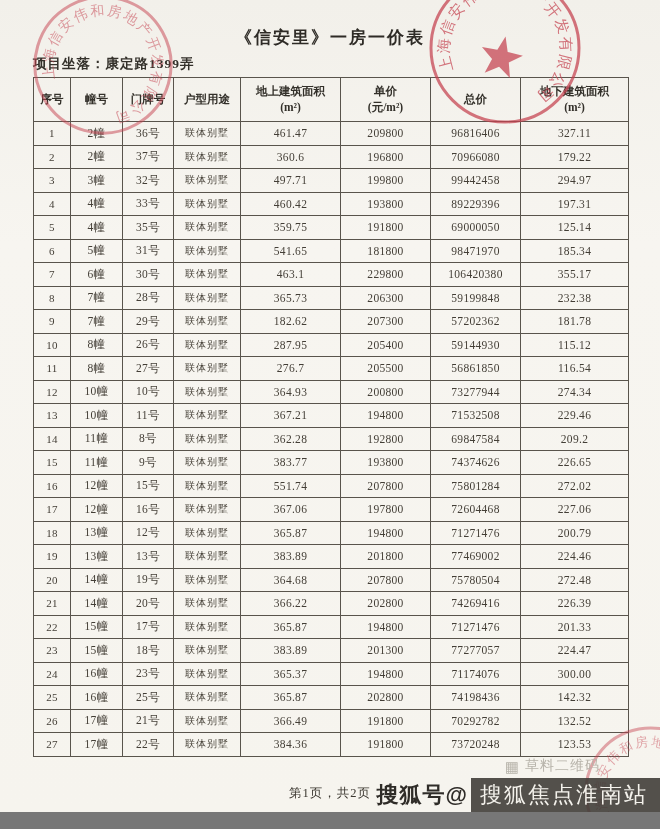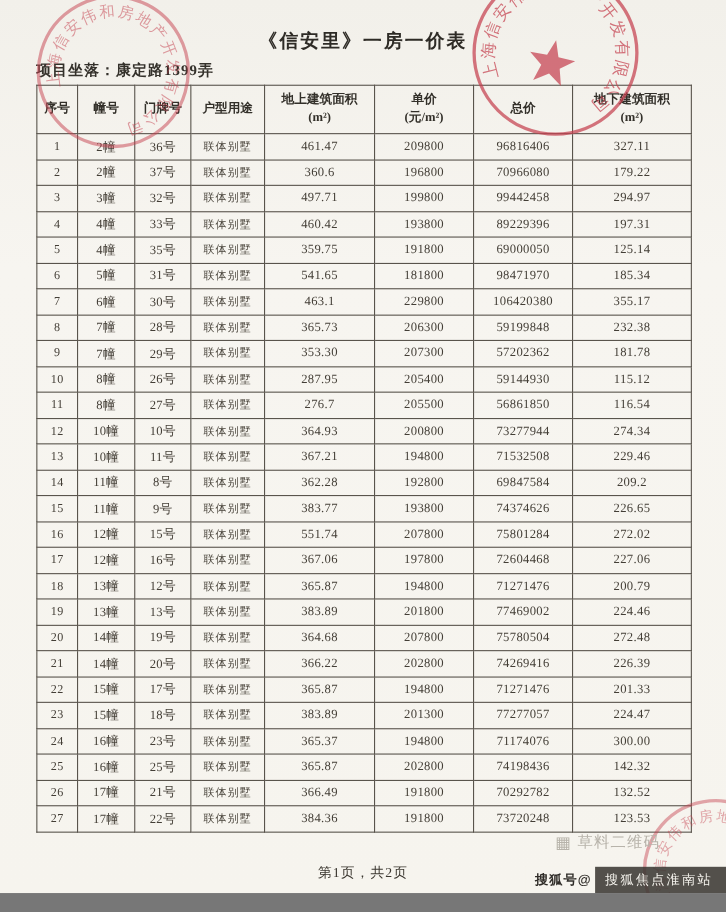--- a/index.html
+++ b/index.html
@@ -47,21 +47,21 @@
   .qr-watermark {
     position:absolute; top:757px; right:60px;
     display:flex; align-items:center; gap:5px;
     color:#b7b3aa; font-size:14px; font-family:"Liberation Sans",sans-serif;
     letter-spacing:1px;
   }
   .qr-icon { font-size:15px; line-height:1; color:#b7b3aa; }
   .sohu-watermark {
     position:absolute; right:0; bottom:0;
     display:flex; align-items:center;
-    font-family:"Liberation Sans",sans-serif; font-size:12px; line-height:1;
+    font-family:"Liberation Sans",sans-serif; font-size:22px; line-height:1;
   }
   .sohu-prefix {
     color:#2f2c28; padding:6px 3px 6px 8px; font-weight:600;
     background:rgba(246,244,238,0.55);
     display:flex; align-items:center; letter-spacing:1px;
   }
   .sohu-box {
     background:rgba(60,57,52,0.88); color:#f4f2ec;
     padding:6px 12px 6px 9px; display:flex; align-items:center; letter-spacing:2px;
   }
@@ -188,21 +188,21 @@
       <td>206300</td>
       <td>59199848</td>
       <td>232.38</td>
     </tr>
 
     <tr>
       <td>9</td>
       <td>7幢</td>
       <td>29号</td>
       <td>联体别墅</td>
-      <td>353.30</td>
+      <td>182.62</td>
       <td>207300</td>
       <td>57202362</td>
       <td>181.78</td>
     </tr>
 
     <tr>
       <td>10</td>
       <td>8幢</td>
       <td>26号</td>
       <td>联体别墅</td>

